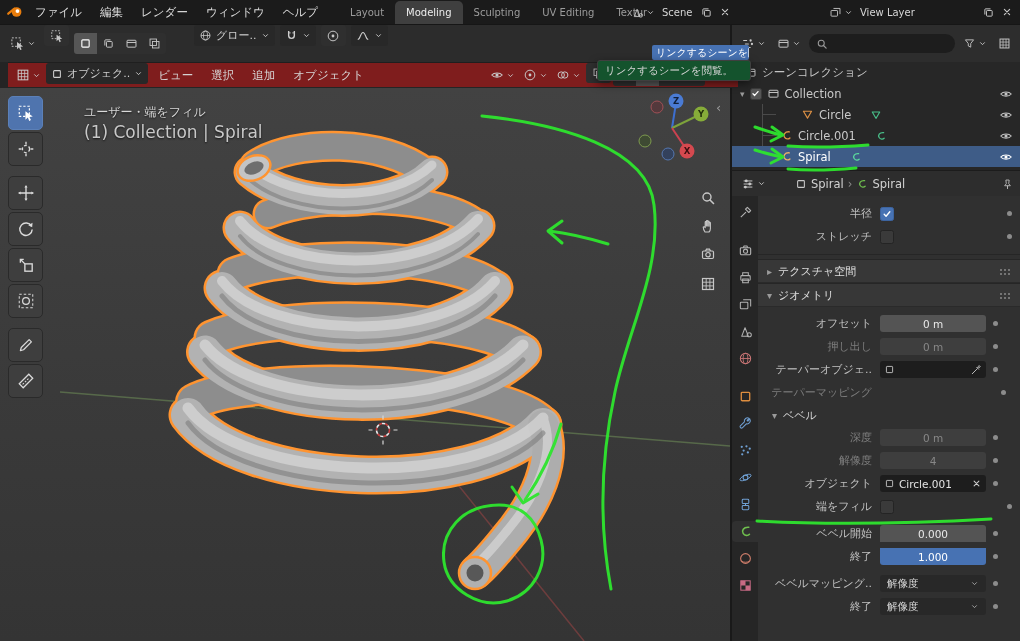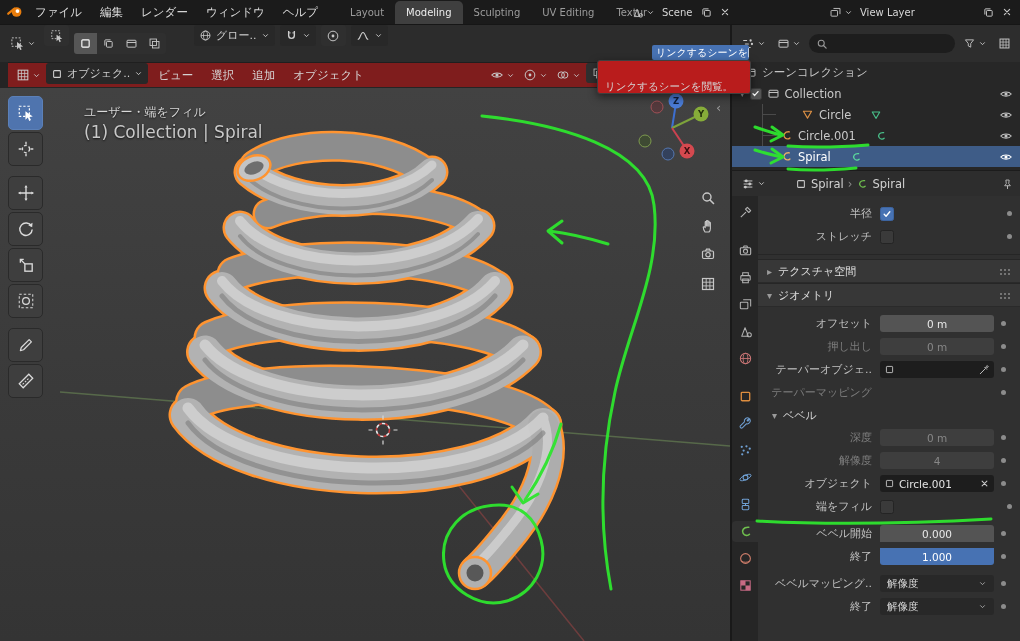--- a/index.html
+++ b/index.html
@@ -58,39 +58,39 @@
 #props-header{position:absolute;left:730px;top:170px;width:290px;height:26px;background:#2d2d2d;border-left:2px solid #191919;border-top:1px solid #1c1c1c;display:flex;align-items:center;padding:0 6px;gap:4px;z-index:4}
 .crumb{display:flex;align-items:center;gap:4px;font-size:11.5px;color:#d2d2d2}
 #props-tabs{position:absolute;left:730px;top:196px;width:28px;height:445px;background:#262626;border-left:2px solid #191919;display:flex;flex-direction:column;align-items:center;padding-top:6px;gap:6px;z-index:3}
 .ptab{width:26px;height:21px;display:flex;align-items:center;justify-content:center;border-radius:4px 0 0 4px;color:#b2b2b2}
 .ptab.active{background:#303030}
 .pgap{height:5px}
 #props{position:absolute;left:758px;top:196px;width:262px;height:445px;background:#303030;padding-top:6px;overflow:hidden;z-index:2}
 .prow{height:23px;display:flex;align-items:center;padding-right:2px}
 .plabel{width:122px;text-align:right;padding-right:8px;color:#c2c2c2;font-size:11px;white-space:nowrap;overflow:hidden}
 .plabel.dim{color:#7d7d7d}
-.pfield{width:114px;height:17px;border-radius:3px;display:flex;align-items:center;justify-content:center;font-size:10.5px;background:#545454;color:#e9e9e9}
+.pfield{width:106px;height:17px;border-radius:3px;display:flex;align-items:center;justify-content:center;font-size:10.5px;background:#545454;color:#e9e9e9}
 .pfield.dim{background:#3e3e3e;color:#878787}
 .pfield.blue{background:#4772b3;color:#fff}
 .pfield.objfield{background:#1d1d1d;justify-content:flex-start;padding:0 4px;gap:4px}
 .pfield.dropdown{background:#282828;justify-content:space-between;padding:0 7px;color:#d8d8d8}
 .pdot{width:18px;display:flex;justify-content:center}
 .pdot::after{content:"";width:5px;height:5px;border-radius:50%;background:#8c8c8c}
 .phead{height:24px;display:flex;align-items:center;gap:6px;padding:0 9px;color:#e0e0e0;font-size:11px;background:#373737;border-top:1px solid #262626;border-bottom:1px solid #2a2a2a}
 .phead .caret{color:#9a9a9a;font-size:10px}
 .phead .grip{margin-left:auto}
 .psub{height:22px;display:flex;align-items:center;gap:6px;padding:0 14px;color:#d6d6d6;font-size:11px}
 .psep{border-top:1px solid #262626;margin:6px 0 4px}
 .cbx{width:14px;height:14px;border-radius:2.5px;background:#3a3a3a;border:1px solid #242424;display:flex;align-items:center;justify-content:center}
 .cbx.checked{background:#4772b3;border-color:#3c64a0}
 .objname{flex:1;color:#e4e4e4;font-size:10.5px;white-space:nowrap;overflow:hidden}
 
 
 #hover-pill{position:absolute;left:652px;top:45px;width:97px;height:15px;background:#4772b3;border-radius:2px;color:#fff;font-size:10px;line-height:15px;padding:0 4px;white-space:nowrap;overflow:hidden;z-index:40}
-#tooltip{position:absolute;left:597px;top:60px;width:154px;height:21px;background:#b91c1c;border:1px solid #3f3f3f;border-radius:3px;color:#d4d4d4;font-size:10.5px;line-height:19px;padding:16px 7px;white-space:nowrap;overflow:hidden;box-shadow:0 3px 8px rgba(0,0,0,.5);z-index:41}
+#tooltip{position:absolute;left:597px;top:60px;width:154px;height:21px;background:#14532d;border:1px solid #3f3f3f;border-radius:3px;color:#d4d4d4;font-size:10.5px;line-height:19px;padding:0 7px;white-space:nowrap;overflow:hidden;box-shadow:0 3px 8px rgba(0,0,0,.5);z-index:41}
 
 #annotations{position:absolute;left:0;top:0;z-index:50;pointer-events:none}
 </style>
 </head>
 <body>
 
 <svg style="position:absolute;width:0;height:0" aria-hidden="true">
     <defs>
 <symbol id="s-chev" viewBox="0 0 16 16">
         <path d="M4.5 6.5 L8 10 L11.5 6.5" fill="none" stroke="currentColor" stroke-width="1.6" stroke-linecap="round" stroke-linejoin="round"></path>

